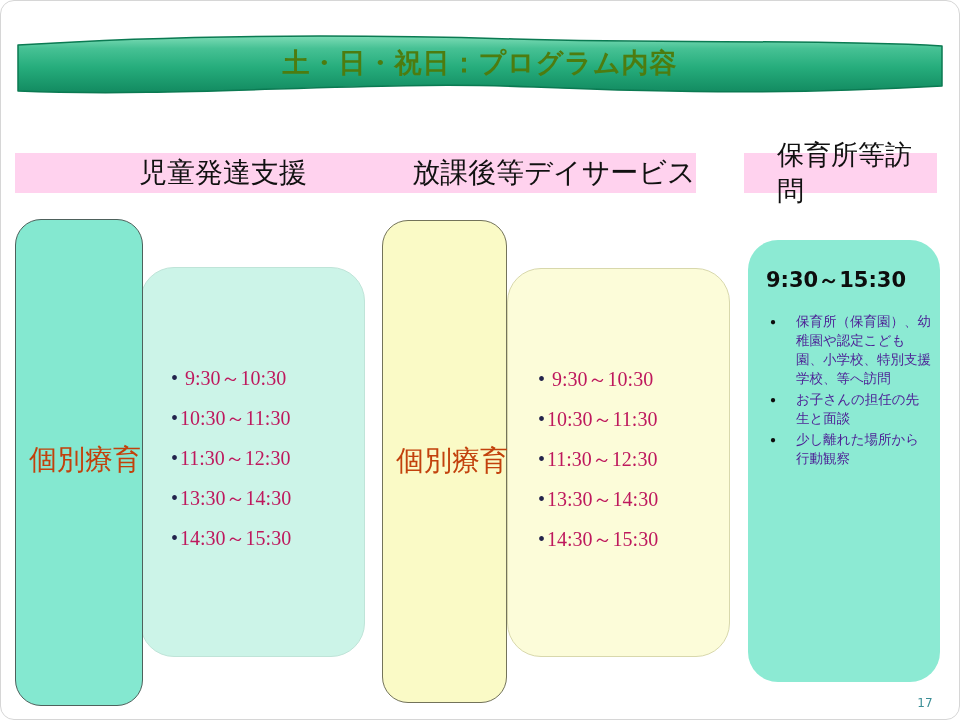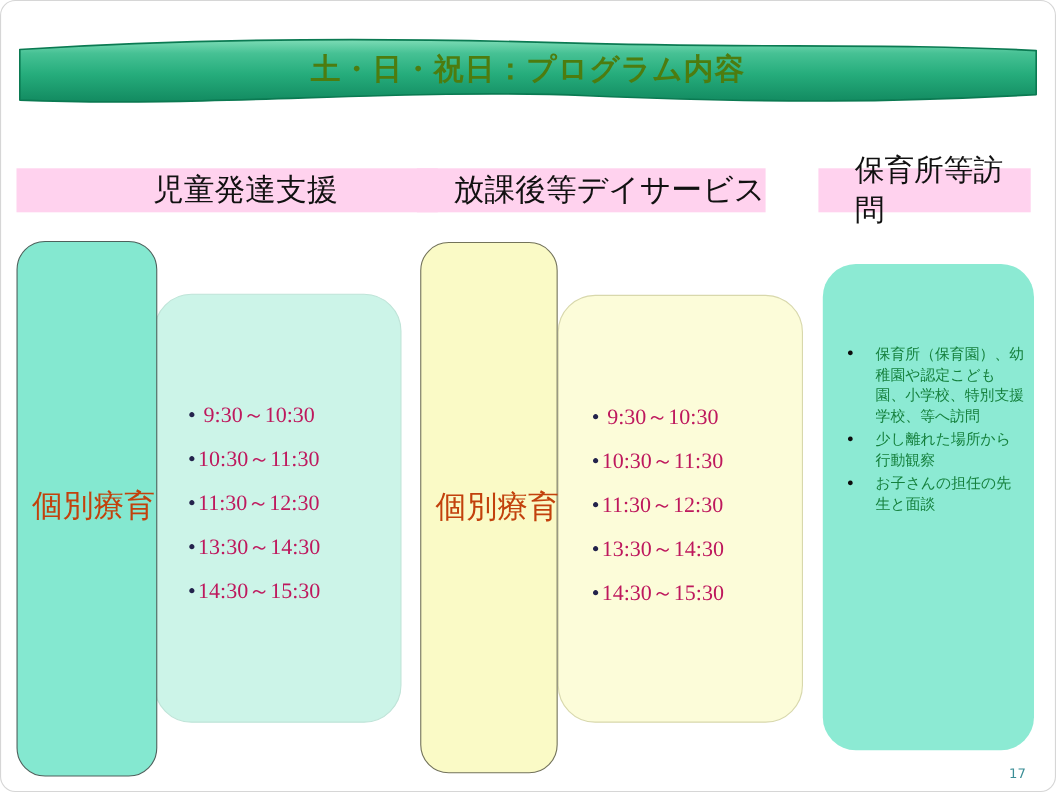--- a/index.html
+++ b/index.html
@@ -67,21 +67,21 @@
     font-size:21px;font-weight:bold;color:#0d0d0d;
     font-family:"DejaVu Sans",sans-serif;
   }
   .visit-list{
     position:absolute;left:0;top:72px;right:8px;
     margin:0;padding:0;list-style:none;
   }
   .visit-list li{
     position:relative;
     padding-left:48px;margin-bottom:2px;
-    font-size:13.5px;line-height:19px;color:#15803d;
+    font-size:13.5px;line-height:19px;color:#4c1d95;
   }
   .visit-list li::before{
     content:"\25CF";
     position:absolute;left:22px;top:0;
     font-size:10px;line-height:19px;color:#0d0d0d;
   }
   .page-number{
     position:absolute;left:908px;top:696px;width:34px;
     text-align:center;font-size:12px;color:#3b8e96;
     font-family:"DejaVu Sans",sans-serif;
@@ -137,23 +137,24 @@
       <li>11:30～12:30</li>
       <li>13:30～14:30</li>
       <li>14:30～15:30</li>
     </ul>
   </div>
   <div class="card narrow-card yellow-narrow">
     <div class="col-label">個別療育</div>
   </div>
 
   <div class="card visit-card">
+    <div class="visit-hours">9:30～15:30</div>
     <ul class="visit-list">
       <li>保育所（保育園）、幼稚園や認定こども園、小学校、特別支援学校、等へ訪問</li>
+      <li>お子さんの担任の先生と面談</li>
       <li>少し離れた場所から行動観察</li>
-      <li>お子さんの担任の先生と面談</li>
     </ul>
   </div>
 
   <div class="page-number">17</div>
 
   <div class="slide-frame"></div>
 </div>
 
 </body></html>

